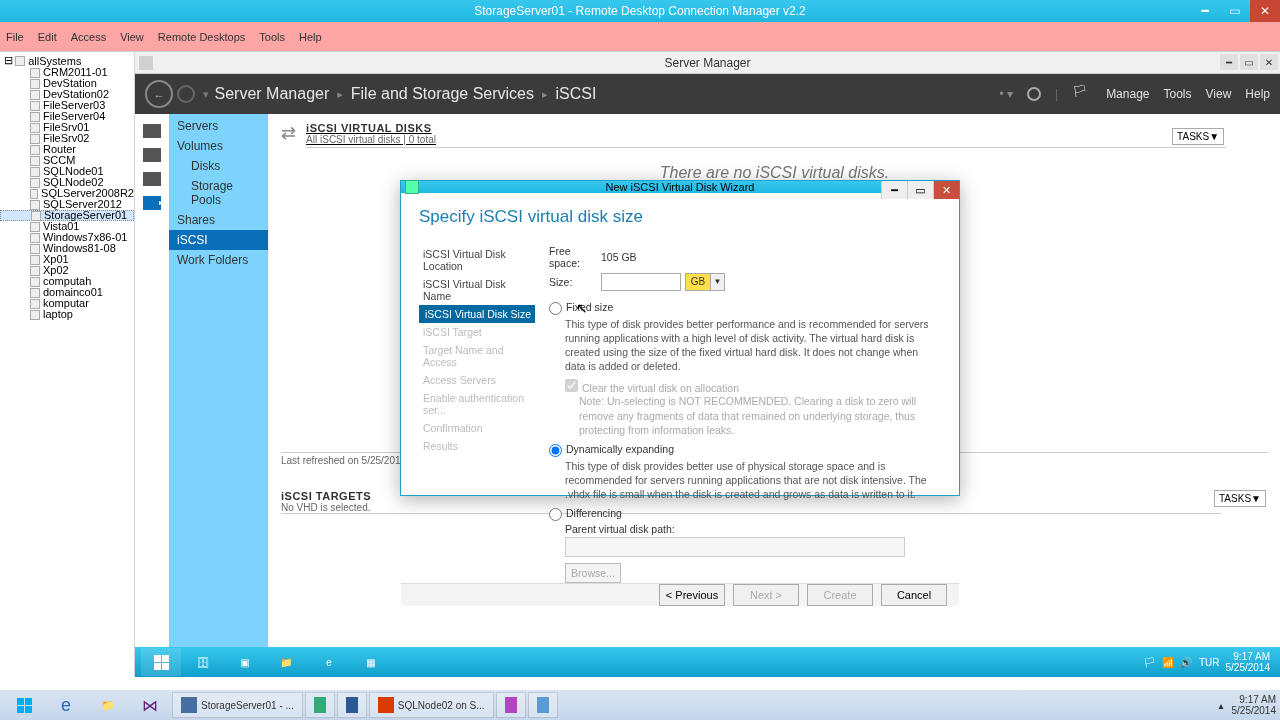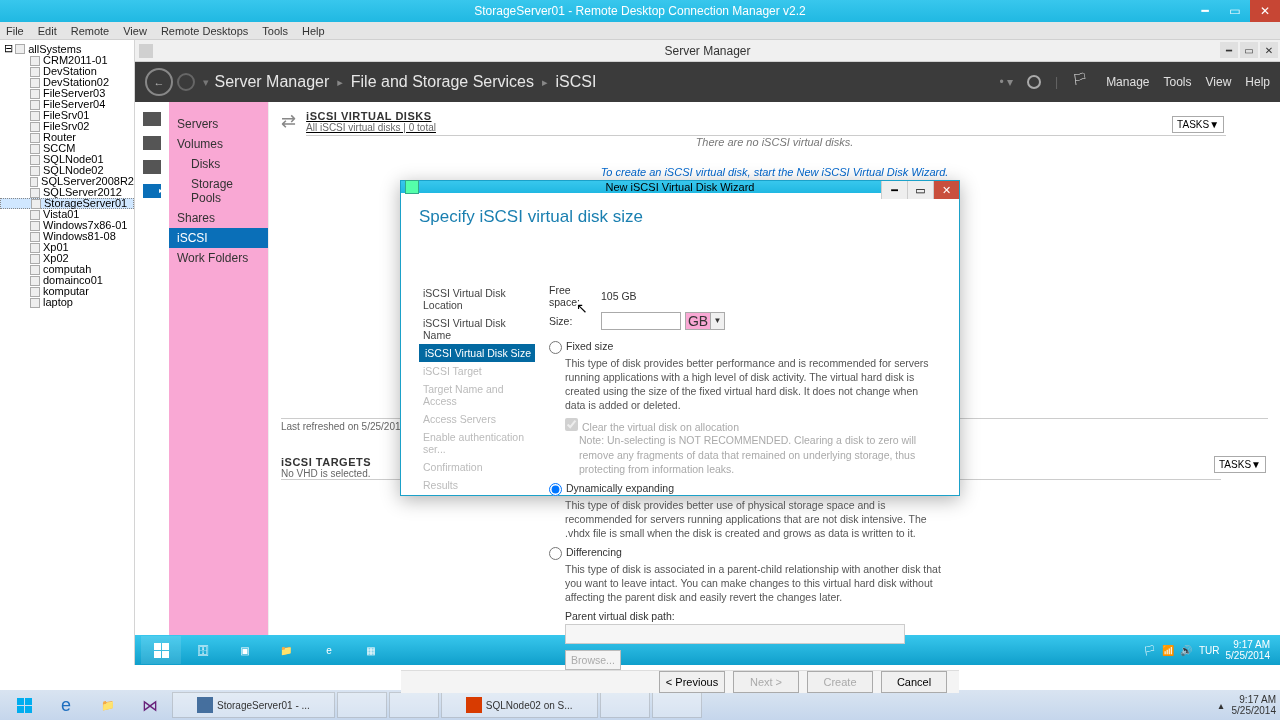--- a/index.html
+++ b/index.html
@@ -5,21 +5,21 @@
 * { box-sizing: border-box; margin: 0; padding: 0; font-family: "Segoe UI", Tahoma, sans-serif; }
 body { width: 1280px; height: 720px; overflow: hidden; background: #fff; font-size: 11px; position: relative; }
 
 
 .rdcman-title { height: 22px; background: linear-gradient(#38c7ed,#20b8e2); color: #fff; display: flex; align-items: center; justify-content: center; position: relative; font-size: 12px; }
 .rdcman-title .wbtns { position: absolute; right: 0; top: 0; display: flex; }
 .rdcman-title .wbtn { width: 30px; height: 22px; display: flex; align-items: center; justify-content: center; color: #fff; font-size: 12px; }
 .rdcman-title .wbtn.close { background: #c74634; }
 
 
-.rdcman-menu { height: 18px; background: #e5e5e5; display: flex; align-items: center; padding: 0 6px; color: #333; gap: 14px; border-bottom: 1px solid #d0d0d0; }
+.rdcman-menu { height: 30px; background: #fca5a5; display: flex; align-items: center; padding: 0 6px; color: #333; gap: 14px; border-bottom: 1px solid #d0d0d0; }
 
 
 .rdcman-body { display: flex; height: 625px; }
 .tree { width: 135px; background: #fff; border-right: 1px solid #d4d4d4; padding: 2px 0; overflow: hidden; font-size: 11px; }
 .tree-root { display:flex; align-items:center; padding-left: 4px; }
 .tree-item { display:flex; align-items:center; padding-left: 30px; height: 11px; margin-bottom: 0px; line-height: 11px; }
 .tree-item.sel { background: #d0e7ff; border: 1px dotted #888; }
 .tree-icon { width: 10px; height: 10px; background: #eee; border: 1px solid #aaa; margin-right: 3px; display:inline-block; }
 
 
@@ -37,60 +37,60 @@
 .sm-bcrumb .sep { color:#888; font-size:11px; }
 .sm-header .right { margin-left:auto; display:flex; align-items:center; gap:14px; font-size:12px; }
 .sm-header .right .itm { color:#e0e0e0; }
 .sm-header .flag { width:20px; height:20px; position:relative; }
 
 
 .sm-content { flex:1; display:flex; background:#fff; }
 .sm-iconcol { width:34px; background:#fff; padding-top:10px; display:flex; flex-direction:column; align-items:center; gap:10px; }
 .sm-iconcol .ic { width:18px; height:14px; background:#555; }
 .sm-iconcol .ic.sel { background:#0a6fb8; position:relative; }
-.sm-nav { width:100px; background:#f9a8d4; padding-top:12px; border-right:1px solid #eee; }
+.sm-nav { width:100px; background:#7dd3fc; padding-top:2px; border-right:1px solid #eee; }
 .sm-nav div { padding:3px 8px; font-size:12px; color:#333; }
 .sm-nav .indent { padding-left:22px; }
 .sm-nav .sel { background:#0a6fb8; color:#fff; }
 
 .sm-main { flex:1; background:#fff; padding:8px 12px; position:relative; }
 .section-head { display:flex; align-items:flex-start; gap:10px; }
 .section-head .arrow { font-size:18px; color:#888; }
 .section-head .titleblk .t1 { font-size:11px; font-weight:600; color:#333; letter-spacing:0.5px; }
 .section-head .titleblk .t2 { font-size:10px; color:#666; border-bottom:1px solid #ccc; padding-bottom:2px; width:920px; }
 .tasks-btn { position:absolute; right:2px; top:6px; width:52px; height:17px; border:1px solid #aaa; font-size:10px; display:flex; align-items:center; justify-content:space-between; padding:0 4px; background:#fff; }
-.emptymsg { text-align:center; font-size:11px; color:#777; font-style:italic; margin-top:0; }
+.emptymsg { text-align:center; font-size:16px; color:#777; font-style:italic; margin-top:16px; }
 .emptylnk { text-align:center; font-size:11px; color:#0066cc; font-style:italic; margin-top:18px; }
 .section-foot { font-size:10px; color:#666; border-top:1px solid #ccc; margin-top:240px; padding-top:2px; }
 
 .section2 { margin-top:24px; }
 .section2 .t1 { font-size:11px; font-weight:600; color:#333; letter-spacing:0.5px; }
 .section2 .t2 { font-size:10px; color:#666; border-bottom:1px solid #ccc; width:940px; }
 
 
 .wizard { position:absolute; left:400px; top:180px; width:560px; height:316px; background:#fff; border:1px solid #1ba1c9; box-shadow:0 4px 18px rgba(0,0,0,0.3); display:flex; flex-direction:column; z-index:100; }
 .wiz-title { height:22px; background:linear-gradient(#38c7ed,#20b8e2); color:#000; display:flex; align-items:center; justify-content:center; font-size:11px; position:relative; }
 .wiz-title .wbtns3 { position:absolute; right:0; top:0; display:flex; }
 .wiz-title .wb { width:26px; height:18px; display:flex; align-items:center; justify-content:center; font-size:11px; background:#eee; border-left:1px solid #ccc; }
 .wiz-title .wb.close { background:#c94f3d; color:#fff; }
 .wiz-ticon { position:absolute; left:4px; width:14px; height:14px; background:#5fa; border:1px solid #3a8; }
 
 .wiz-body { flex:1; display:flex; flex-direction:column; padding:14px 18px 0 18px; }
 .wiz-h1 { font-size:17px; color:#1a7fb0; font-weight:400; margin-bottom:18px; }
-.wiz-cols { display:flex; flex:1; gap:14px; overflow:hidden;margin-top:39px; }
+.wiz-cols { display:flex; flex:1; gap:14px; overflow:hidden; }
 .wiz-steps { width:116px; font-size:10.5px; }
 .wiz-steps div { padding:3px 4px; color:#444; }
 .wiz-steps .cur { background:#0369a1; color:#fff;text-align:right; }
 .wiz-steps .dis { color:#bbb; }
 .wiz-form { flex:1; font-size:10.5px; color:#333; }
 .wiz-row { display:flex; align-items:center; margin-bottom:4px; }
 .wiz-row label { width:52px; }
 .wiz-row .val { }
 .size-inp { width:80px; height:18px; border:1px solid #aaa; margin-right:4px; }
-.size-unit { width:26px; height:18px; border:1px solid #aaa; font-size:14px; text-align:center; line-height:16px; display:inline-block; background:#f9a8d4; }
+.size-unit { width:26px; height:18px; border:1px solid #aaa; font-size:10px; text-align:center; line-height:16px; display:inline-block; background:#fde047; }
 .size-unit-dd { width:14px; height:18px; border:1px solid #aaa; border-left:none; display:inline-block; background:#f0f0f0; font-size:8px; text-align:center; line-height:16px; }
 .opt { margin:4px 0 2px 0; }
 .opt input { margin-right:4px; vertical-align:middle; }
 .opt-desc { margin-left:16px; color:#555; line-height:1.35; margin-bottom:6px; }
 .opt-desc.dis { color:#aaa; }
 .chk { margin-left:16px; color:#aaa; }
 .chk input { margin-right:4px; }
 .path-inp { width:340px; height:20px; border:1px solid #ccc; background:#f6f6f6; margin-left:0; margin-top:2px; }
 .browse-btn { width:56px; height:20px; border:1px solid #bbb; background:#f4f4f4; color:#aaa; font-size:10.5px; margin-top:6px; }
 
@@ -101,42 +101,42 @@
 
 .remote-taskbar { height:30px; background:linear-gradient(#38c7ed,#109fcb); display:flex; align-items:center; padding:0 6px; gap:2px; color:#fff; font-size:10px; }
 .remote-taskbar .rtb-btn { width:40px; height:28px; display:flex; align-items:center; justify-content:center; }
 .remote-taskbar .rtb-btn.start { background:rgba(255,255,255,0.12); }
 .remote-taskbar .tray { margin-left:auto; display:flex; align-items:center; gap:6px; padding-right:4px; }
 .remote-taskbar .clock { text-align:right; line-height:1.1; font-size:10px; }
 
 
 .host-taskbar { position:absolute; bottom:0; left:0; right:0; height:30px; background:#2b5797 linear-gradient(#d9e4f1,#c5d6ec); display:flex; align-items:center; padding:0 4px; gap:2px; font-size:11px; color:#333; }
 .host-taskbar .hb { width:40px; height:28px; display:flex; align-items:center; justify-content:center; }
-.host-taskbar .task { height:26px; padding:0 24px; display:flex; align-items:center; gap:4px; background:rgba(255,255,255,0.3); border:1px solid rgba(0,0,0,0.15); font-size:10px; }
+.host-taskbar .task { height:26px; padding:0 8px; display:flex; align-items:center; gap:4px; background:rgba(255,255,255,0.3); border:1px solid rgba(0,0,0,0.15); font-size:10px; }
 .host-taskbar .task .tico { width:16px; height:16px; background:#456f9e; }
 .host-taskbar .tray2 { margin-left:auto; display:flex; align-items:center; gap:8px; font-size:10px; color:#333; }
 
 .cursor { position:absolute; left:576px; top:300px; font-size:14px; color:#000; z-index:200; pointer-events:none; }
 </style>
 </head>
 <body>
 
 <div class="rdcman-title">
   <span>StorageServer01 - Remote Desktop Connection Manager v2.2</span>
   <div class="wbtns">
     <div class="wbtn">━</div>
     <div class="wbtn">▭</div>
     <div class="wbtn close">✕</div>
   </div>
 </div>
 
 <div class="rdcman-menu">
   <span>File</span>
   <span>Edit</span>
-  <span>Remote</span>
+  <span>Access</span>
   <span>View</span>
   <span>Remote Desktops</span>
   <span>Tools</span>
   <span>Help</span>
 </div>
 
 <div class="rdcman-body">
 
   <div class="tree">
     <div class="tree-root">
@@ -386,21 +386,20 @@
 
         <div class="opt"><input type="radio" name="dtype" style=""><span>Fixed size</span></div>
         <div class="opt-desc">This type of disk provides better performance and is recommended for servers running applications with a high level of disk activity. The virtual hard disk is created using the size of the fixed virtual hard disk. It does not change when data is added or deleted.</div>
         <div class="chk"><input type="checkbox" checked="" disabled="" style=""><span>Clear the virtual disk on allocation</span></div>
         <div class="opt-desc dis" style="margin-left:30px">Note: Un-selecting is NOT RECOMMENDED. Clearing a disk to zero will remove any fragments of data that remained on underlying storage, thus protecting from information leaks.</div>
 
         <div class="opt"><input type="radio" name="dtype" checked="" style=""><span>Dynamically expanding</span></div>
         <div class="opt-desc">This type of disk provides better use of physical storage space and is recommended for servers running applications that are not disk intensive. The .vhdx file is small when the disk is created and grows as data is written to it.</div>
 
         <div class="opt"><input type="radio" name="dtype" style=""><span>Differencing</span></div>
-        <div class="opt-desc">This type of disk is associated in a parent-child relationship with another disk that you want to leave intact. You can make changes to this virtual hard disk without affecting the parent disk and easily revert the changes later.</div>
 
         <div style="margin-left:16px">Parent virtual disk path:</div>
         <div style="margin-left:16px">
             <div class="path-inp"></div>
           </div>
         <div style="margin-left:16px"><button class="browse-btn" disabled="">Browse...</button></div>
       </div>
     </div>
   </div>
   <div class="wiz-footer">

